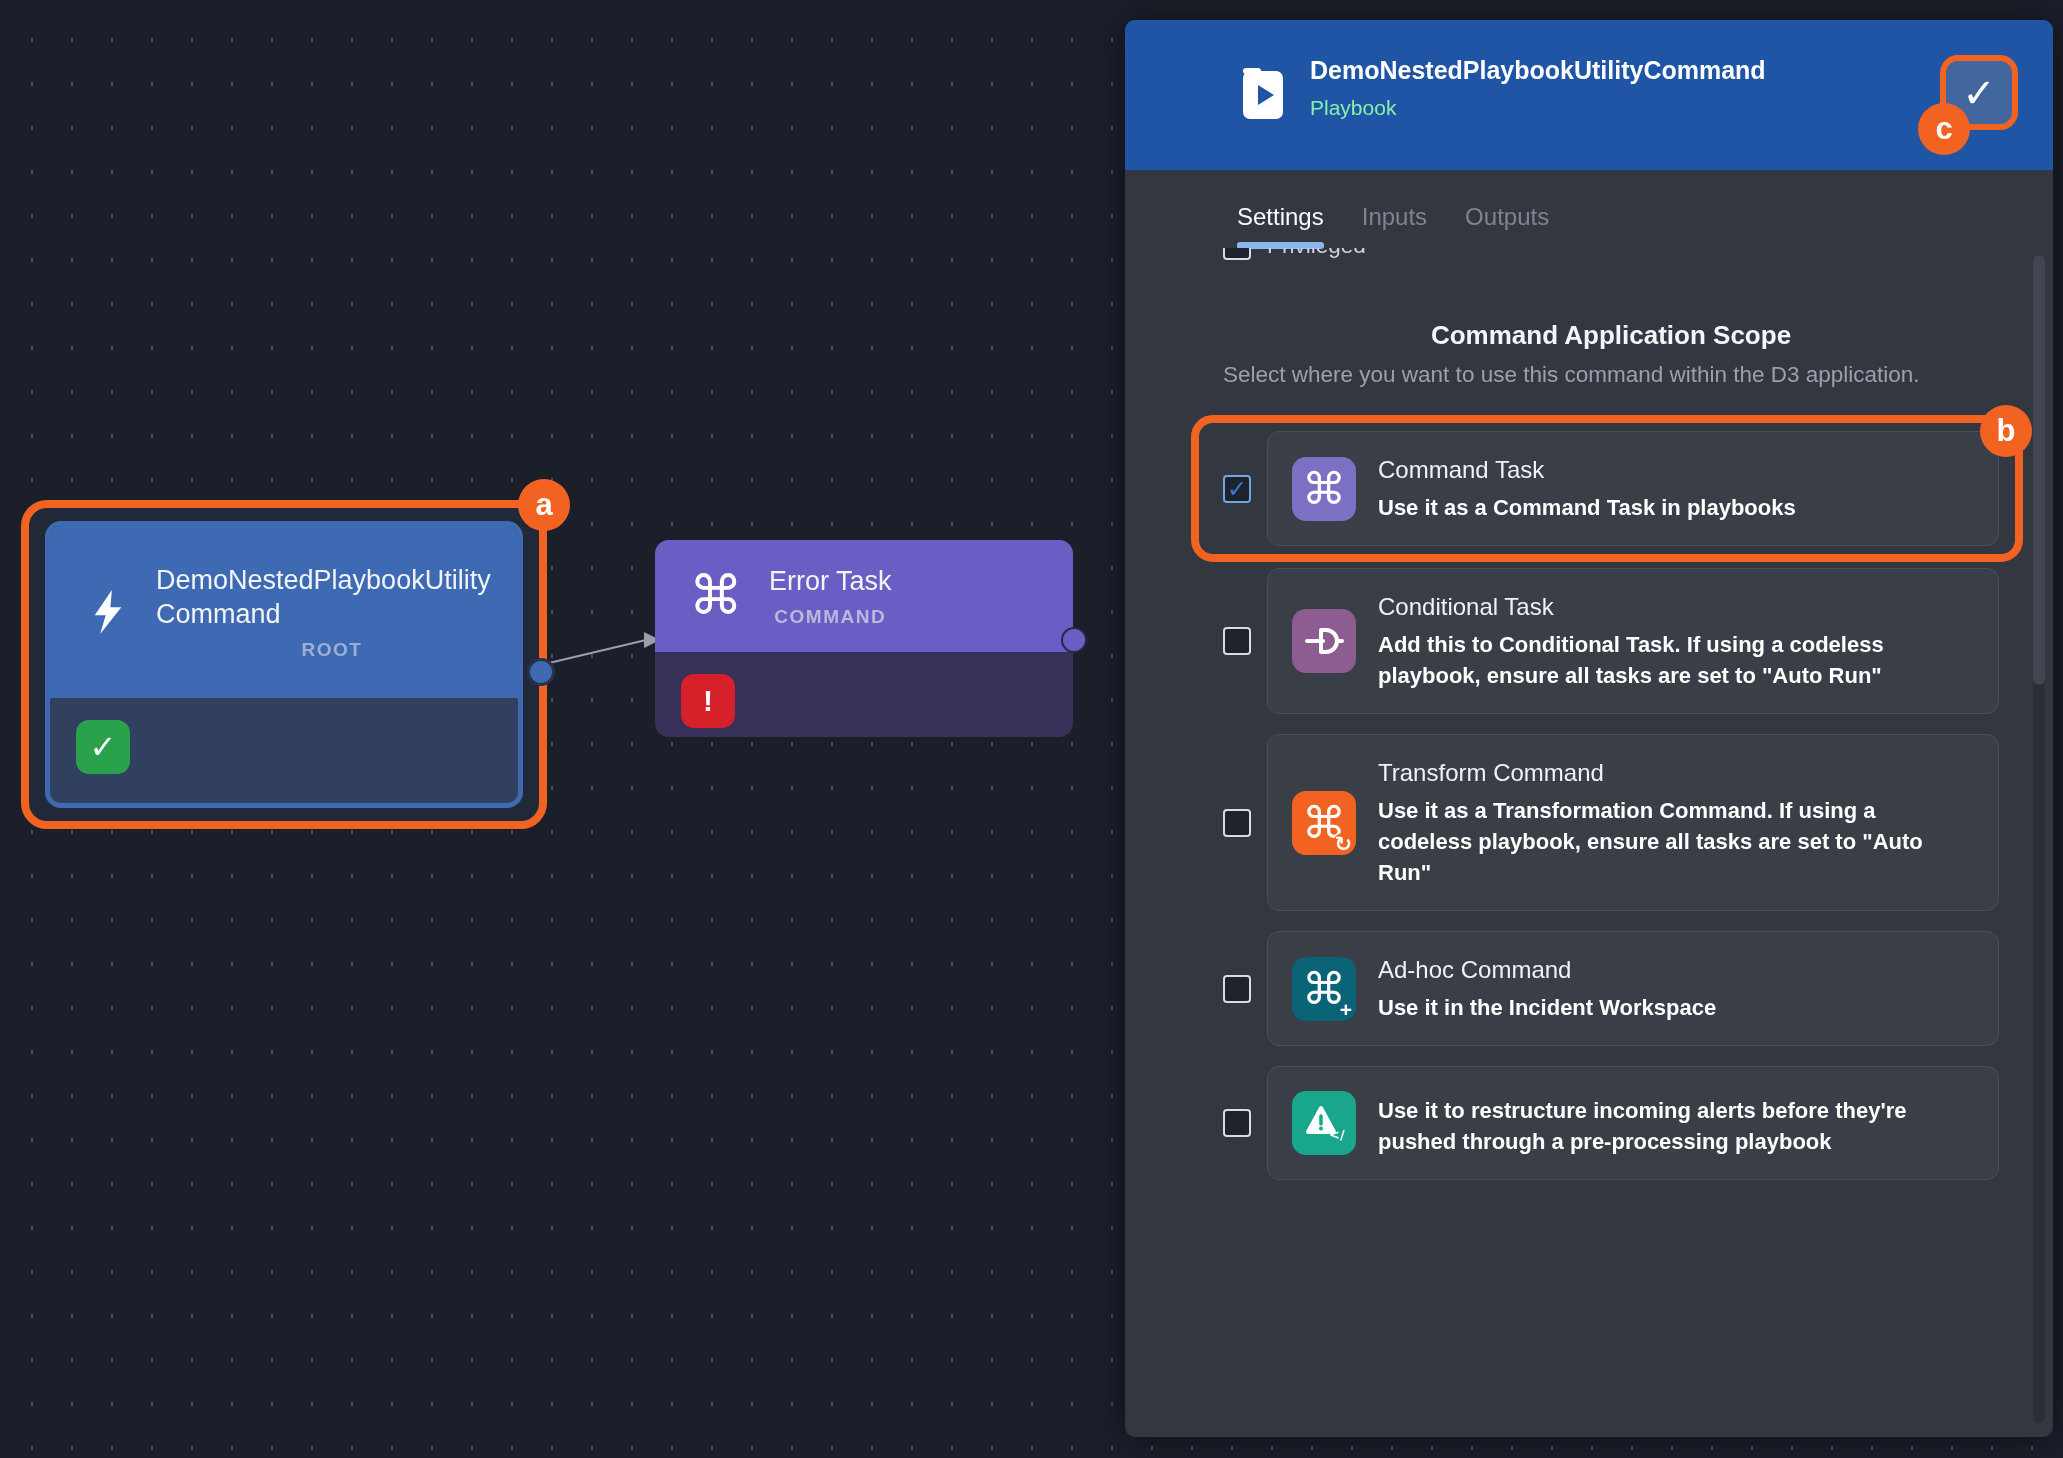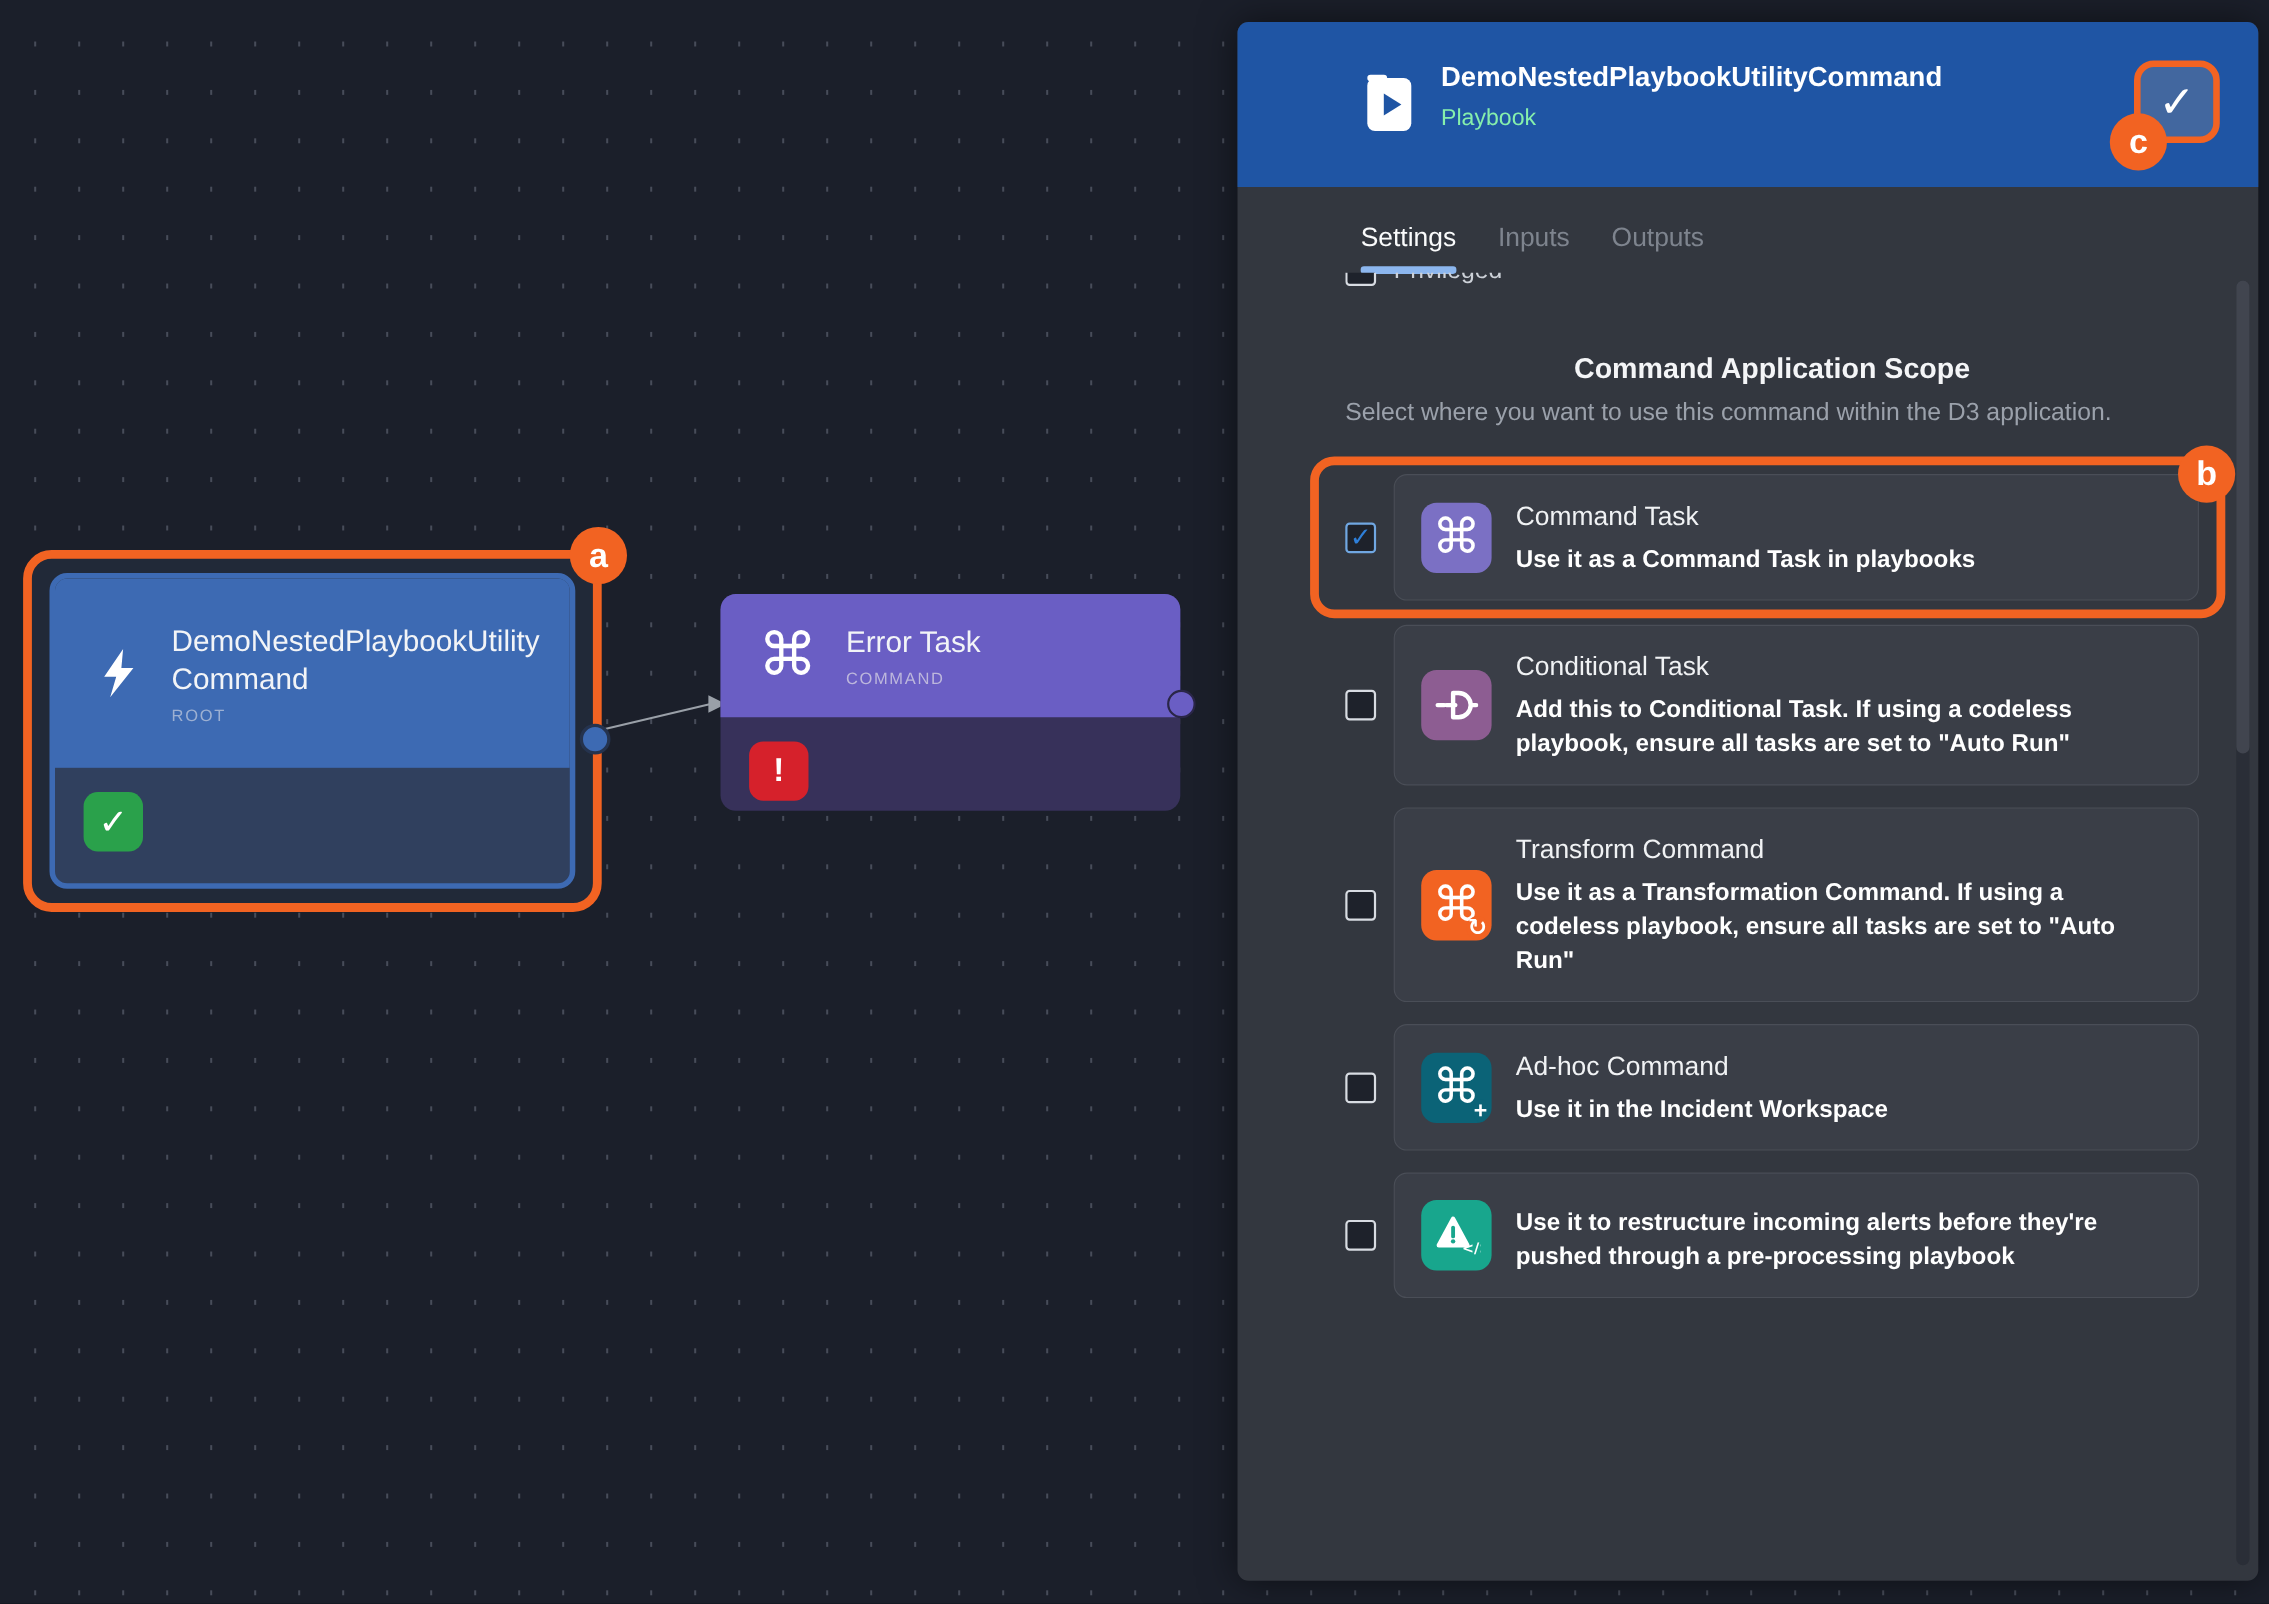--- a/index.html
+++ b/index.html
@@ -17,21 +17,21 @@
     position:absolute; left:21px; top:500px; width:526px; height:329px;
     border:8px solid #F26322; border-radius:26px; background:#212938;
   }
   .node { position:absolute; border-radius:16px; overflow:hidden; }
   .node-root {
     left:16px; top:13px; width:478px; height:287px;
     border:5px solid #3D6AB3; background:#30405E;
   }
   .node-root .node-head { display:flex; align-items:center; gap:30px; padding:0 10px 0 40px; height:172px; background:#3D6AB3; }
   .node-title { color:#F2F4F7; font-size:27px; line-height:34px; width:352px; word-break:break-all; }
-  .node-sub { color:#9DB0D2; font-size:15px; font-weight:normal; letter-spacing:1.5px; margin-top:8px; }
+  .node-sub { color:#9DB0D2; font-size:19px; font-weight:bold; letter-spacing:1.5px; margin-top:8px;text-align:center; }
   .node-body { position:relative; height:100px; }
   .status-badge { position:absolute; left:26px; top:22px; width:54px; height:54px; border-radius:13px;
     display:flex; align-items:center; justify-content:center; color:#fff; font-size:32px; font-weight:bold; }
   .status-ok { background:#2AA14B; }
   .status-err { background:#D6212B; font-size:30px; }
   .port { position:absolute; border-radius:50%; }
   .port-root { left:498px; top:150px; width:28px; height:28px; background:#3D6AB3; border:3px solid #25334E; }
   .node-error-wrap { position:absolute; left:655px; top:540px; width:418px; height:197px; }
   .node-error { position:relative; width:418px; height:197px; border-radius:14px; background:#37315A; overflow:visible; }
   .node-error .node-head { display:flex; align-items:center; gap:26px; height:112px; background:#6A5EC4; border-radius:14px 14px 0 0; padding:0 10px 0 34px; }

